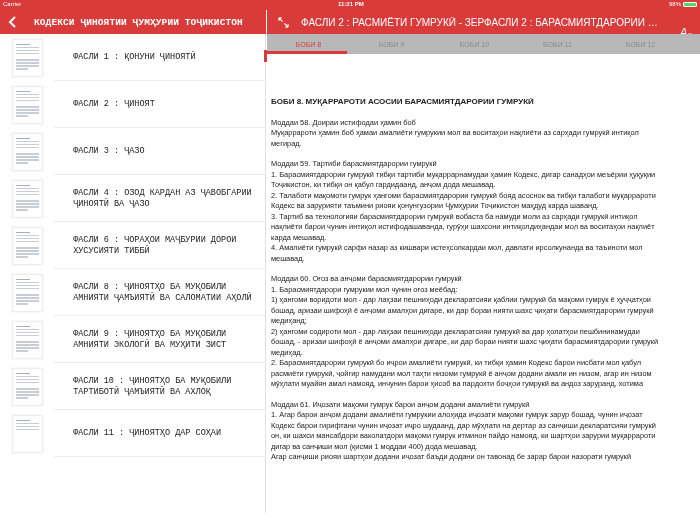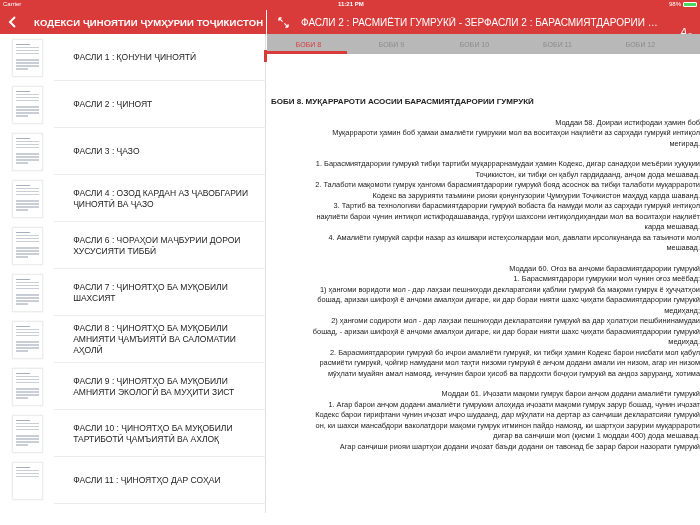--- a/index.html
+++ b/index.html
@@ -8,21 +8,21 @@
 
   
   .statusbar { position: absolute; top: 0; left: 0; width: 700px; height: 10px; background: #d93a3a; color: #fff; font-size: 6px; z-index: 5; }
   .statusbar .carrier { position: absolute; left: 3px; top: 1px; }
   .statusbar .time { position: absolute; left: 338px; top: 1px; font-weight: bold; }
   .statusbar .battery { position: absolute; right: 3px; top: 1px; display: flex; align-items: center; gap: 2px; }
   .battery-bar { width: 14px; height: 5px; border: 1px solid #fff; border-radius: 1px; position: relative; }
   .battery-bar::after { content: ""; position: absolute; left: 0; top: 0; bottom: 0; width: 96%; background: #4cd964; }
 
   
-  .left { position: absolute; left: 0; top: 0; width: 266px; height: 513px; border-right: 1px solid #e0e0e0; }
+  .left { position: absolute; left: 0; top: 0; width: 266px; height: 513px; border-right: 1px solid #e0e0e0; font-family: Liberation Mono, monospace; }
   .left-header { position: absolute; top: 10px; left: 0; width: 266px; height: 24px; background: #d93a3a; color: #fff; display: flex; align-items: center; }
   .back-btn { width: 24px; height: 24px; display: flex; align-items: center; justify-content: center; cursor: pointer; }
   .back-btn svg { width: 9px; height: 12px; }
   .left-title { font-size: 9.5px; font-weight: bold; margin-left: 10px; letter-spacing: 0.1px; white-space: nowrap; }
   .list { position: absolute; top: 34px; left: 0; width: 266px; }
   .list-item { height: 47px; display: flex; align-items: center; position: relative; cursor: pointer; gap: 20px; }
   .list-item::after { content: ""; position: absolute; left: 54px; right: 0; bottom: 0; height: 1px; background: #ececec; }
   .doc-thumb { width: 32px; height: 38px; margin-left: 12px; background: #fff; border: 1px solid #ededed; box-shadow: 0 0 1px #ddd; padding: 4px 3px; display: flex; flex-direction: column; gap: 1.5px; }
   .doc-thumb i { display: block; height: 1.5px; background: #c9ced6; }
   .doc-thumb i.s { width: 60%; background: #a7afbc; }
@@ -34,23 +34,23 @@
   .right { position: absolute; left: 267px; top: 0; width: 433px; height: 525px; }
   .right-header { position: absolute; top: 10px; left: 0; width: 433px; height: 24px; background: #d93a3a; color: #fff; display: flex; align-items: center; }
   .expand-btn { width: 24px; height: 24px; display: flex; align-items: center; justify-content: center; margin-left: 4px; cursor: pointer; }
   .right-title { font-size: 10px; margin-left: 6px; white-space: nowrap; overflow: hidden; text-overflow: ellipsis; width: 360px; }
   .font-btn { position: absolute; right: 8px; top: 16px; font-size: 12px; cursor: pointer; font-style: italic; }
   .font-btn small { font-size: 8px; }
   .tabs { position: absolute; top: 34px; left: 0; width: 433px; height: 20px; background: #b8b8b8; display: flex; }
   .tab { width: 83px; height: 20px; font-size: 7px; color: #8a8a8a; display: flex; align-items: center; justify-content: center; position: relative; cursor: pointer; }
   .tab.active { color: #d93a3a; }
   .tab.active::after { content: ""; position: absolute; left: 0; right: 3px; bottom: 0; height: 3px; background: #d93a3a; }
-  .content { position: absolute; top: 54px; left: 0; width: 433px; height: 472px; overflow: hidden; padding: 43px 0 0 4px; font-size: 7.4px; color: #222; line-height: 10.5px; white-space: nowrap; }
+  .content { position: absolute; top: 54px; left: 0; width: 433px; height: 472px; overflow: hidden; padding: 43px 6px 0 4px; font-size: 7.4px; color: #222; line-height: 10.5px; white-space: nowrap; }
   .content h2 { font-size: 8px; font-weight: bold; margin-bottom: 10px; }
-  .article { margin-bottom: 10px; text-align: right; }
+  .article { margin-bottom: 10px; }
   .scroll-mark { position: absolute; left: 264px; top: 50px; width: 3px; height: 12px; background: #d93a3a; }
 </style>
 </head>
 <body>
 
 <div class="app">
 
   <div class="statusbar">
     <span class="carrier">Carrier</span>
     <span class="time">11:21 PM</span>
@@ -145,34 +145,20 @@
             <i class="s"></i>
             <i></i>
             <i></i>
             <i></i>
             <i class="gap"></i>
             <i></i>
             <i></i>
             <i></i>
             <i class="e"></i>
           </div>
-          <span class="item-label">ФАСЛИ 7 : ҶИНОЯТҲО БА МУҚОБИЛИ ШАХСИЯТ</span>
-        </div>
-      <div class="list-item">
-          <div class="doc-thumb">
-            <i class="s"></i>
-            <i></i>
-            <i></i>
-            <i></i>
-            <i class="gap"></i>
-            <i></i>
-            <i></i>
-            <i></i>
-            <i class="e"></i>
-          </div>
           <span class="item-label">ФАСЛИ 8 : ҶИНОЯТҲО  БА МУҚОБИЛИ АМНИЯТИ ҶАМЪИЯТӢ ВА САЛОМАТИИ АҲОЛӢ</span>
         </div>
       <div class="list-item">
           <div class="doc-thumb">
             <i class="s"></i>
             <i></i>
             <i></i>
             <i></i>
             <i class="gap"></i>
             <i></i>
@@ -230,20 +216,21 @@
     </div>
 
     <div class="content">
       <h2>БОБИ 8. МУҚАРРАРОТИ АСОСИИ БАРАСМИЯТДАРОРИИ ГУМРУКӢ</h2>
       <div class="article">
         <div>Моддаи 58. Доираи истифодаи ҳамин боб</div>
         <div>Муқаррароти ҳамин боб ҳамаи амалиёти гумрукии мол ва воситаҳои нақлиёти аз сарҳади гумрукӣ интиқол</div>
         <div>мегирад.</div>
       </div>
       <div class="article">
+        <div>Моддаи 59. Тартиби барасмиятдарории гумрукӣ</div>
         <div>1. Барасмиятдарории гумрукӣ тибқи тартиби муқаррарнамудаи ҳамин Кодекс, дигар санадҳои меъёрии ҳуқуқии</div>
         <div>Тоҷикистон, ки тибқи он қабул гардидаанд, анҷом дода мешавад.</div>
         <div>2. Талаботи мақомоти гумрук ҳангоми барасмиятдарории гумрукӣ бояд асоснок ва тибқи талаботи муқаррароти</div>
         <div>Кодекс ва зарурияти таъмини риояи қонунгузории Ҷумҳурии Тоҷикистон маҳдуд карда шаванд.</div>
         <div>3. Тартиб ва технологияи барасмиятдарории гумрукӣ вобаста ба намуди моли аз сарҳади гумрукӣ интиқол</div>
         <div>нақлиёти барои чунин интиқол истифодашаванда, гурӯҳи шахсони интиқолдиҳандаи мол ва воситаҳои нақлиёт</div>
         <div>карда мешавад.</div>
         <div>4. Амалиёти гумрукӣ сарфи назар аз кишвари истеҳсолкардаи мол, давлати ирсолкунанда ва таъиноти мол</div>
         <div>мешавад.</div>
       </div>

